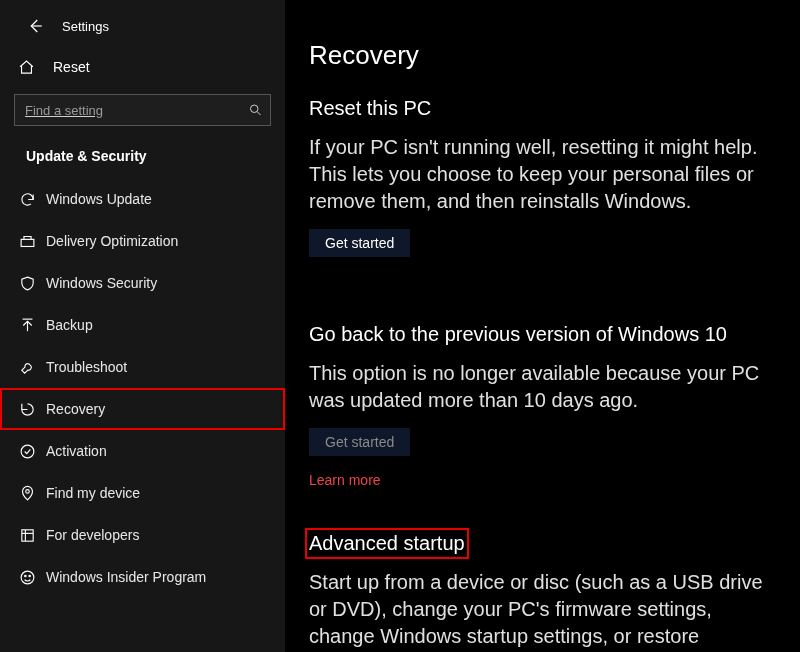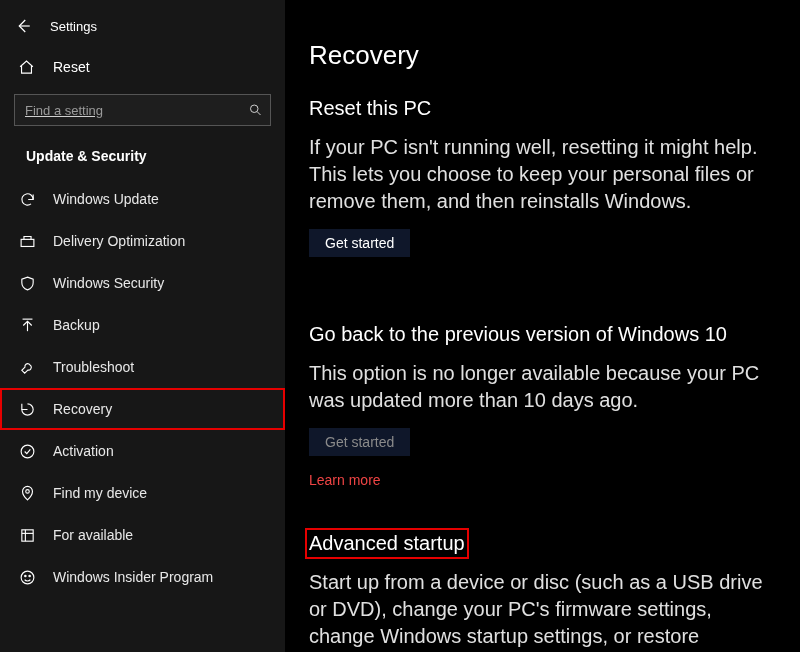--- a/index.html
+++ b/index.html
@@ -14,21 +14,21 @@
     }
     .sidebar {
       width:285px; height:100%;
       background:#171717;
       display:flex; flex-direction:column;
       padding-top:12px;
     }
     .top-row {
       display:flex; align-items:center;
       height:28px;
-      padding-left:14px; gap:18px;
+      padding-left:26px; gap:18px;
     }
     .top-row .title { font-size:13px; }
     .back-arrow svg { width:18px; height:18px; }
     .home-row {
       display:flex; align-items:center; gap:18px;
       padding:0 18px; height:38px; margin-top:8px;
       cursor:default;
     }
     .search-wrap {
       margin:8px 14px 0 14px;
@@ -46,21 +46,21 @@
     .search-icon {
       position:absolute; right:8px; top:50%;
       transform:translateY(-50%);
       color:#cfcfcf;
     }
     .section-label {
       font-weight:600; font-size:14px;
       padding:0 26px; margin-top:22px; margin-bottom:14px;
     }
     .nav-item {
-      display:flex; align-items:center; gap:17px;
+      display:flex; align-items:center; gap:10px;
       height:42px; padding:0 18px;
       cursor:default; color:#e8e8e8;
       position:relative;
     }
     .nav-item .icon { width:18px; display:flex; justify-content:center; }
     .nav-item.highlighted { outline:2px solid #e60000; outline-offset:-2px; }
     .content {
       flex:1; height:100%; background:#000;
       padding:40px 30px 0 24px;
       overflow-y:auto;
@@ -197,21 +197,21 @@
   </div>
 
   <div class="nav-item">
     <span class="icon">
       <svg viewBox="0 0 24 24" width="17" height="17" fill="none" stroke="#fff" stroke-width="1.6">
           <rect x="4" y="4" width="16" height="16"></rect>
           <line x1="4" y1="9" x2="20" y2="9"></line>
           <line x1="9" y1="4" x2="9" y2="20"></line>
         </svg>
     </span>
-    <span>For available</span>
+    <span>For developers</span>
   </div>
 
   <div class="nav-item">
     <span class="icon">
       <svg viewBox="0 0 24 24" width="17" height="17" fill="none" stroke="#fff" stroke-width="1.6">
           <circle cx="12" cy="12" r="9"></circle>
           <circle cx="9" cy="10" r="1" fill="#fff"></circle>
           <circle cx="15" cy="10" r="1" fill="#fff"></circle>
           <path d="M8 15c1 1.5 2.5 2 4 2s3-.5 4-2"></path>
         </svg>

